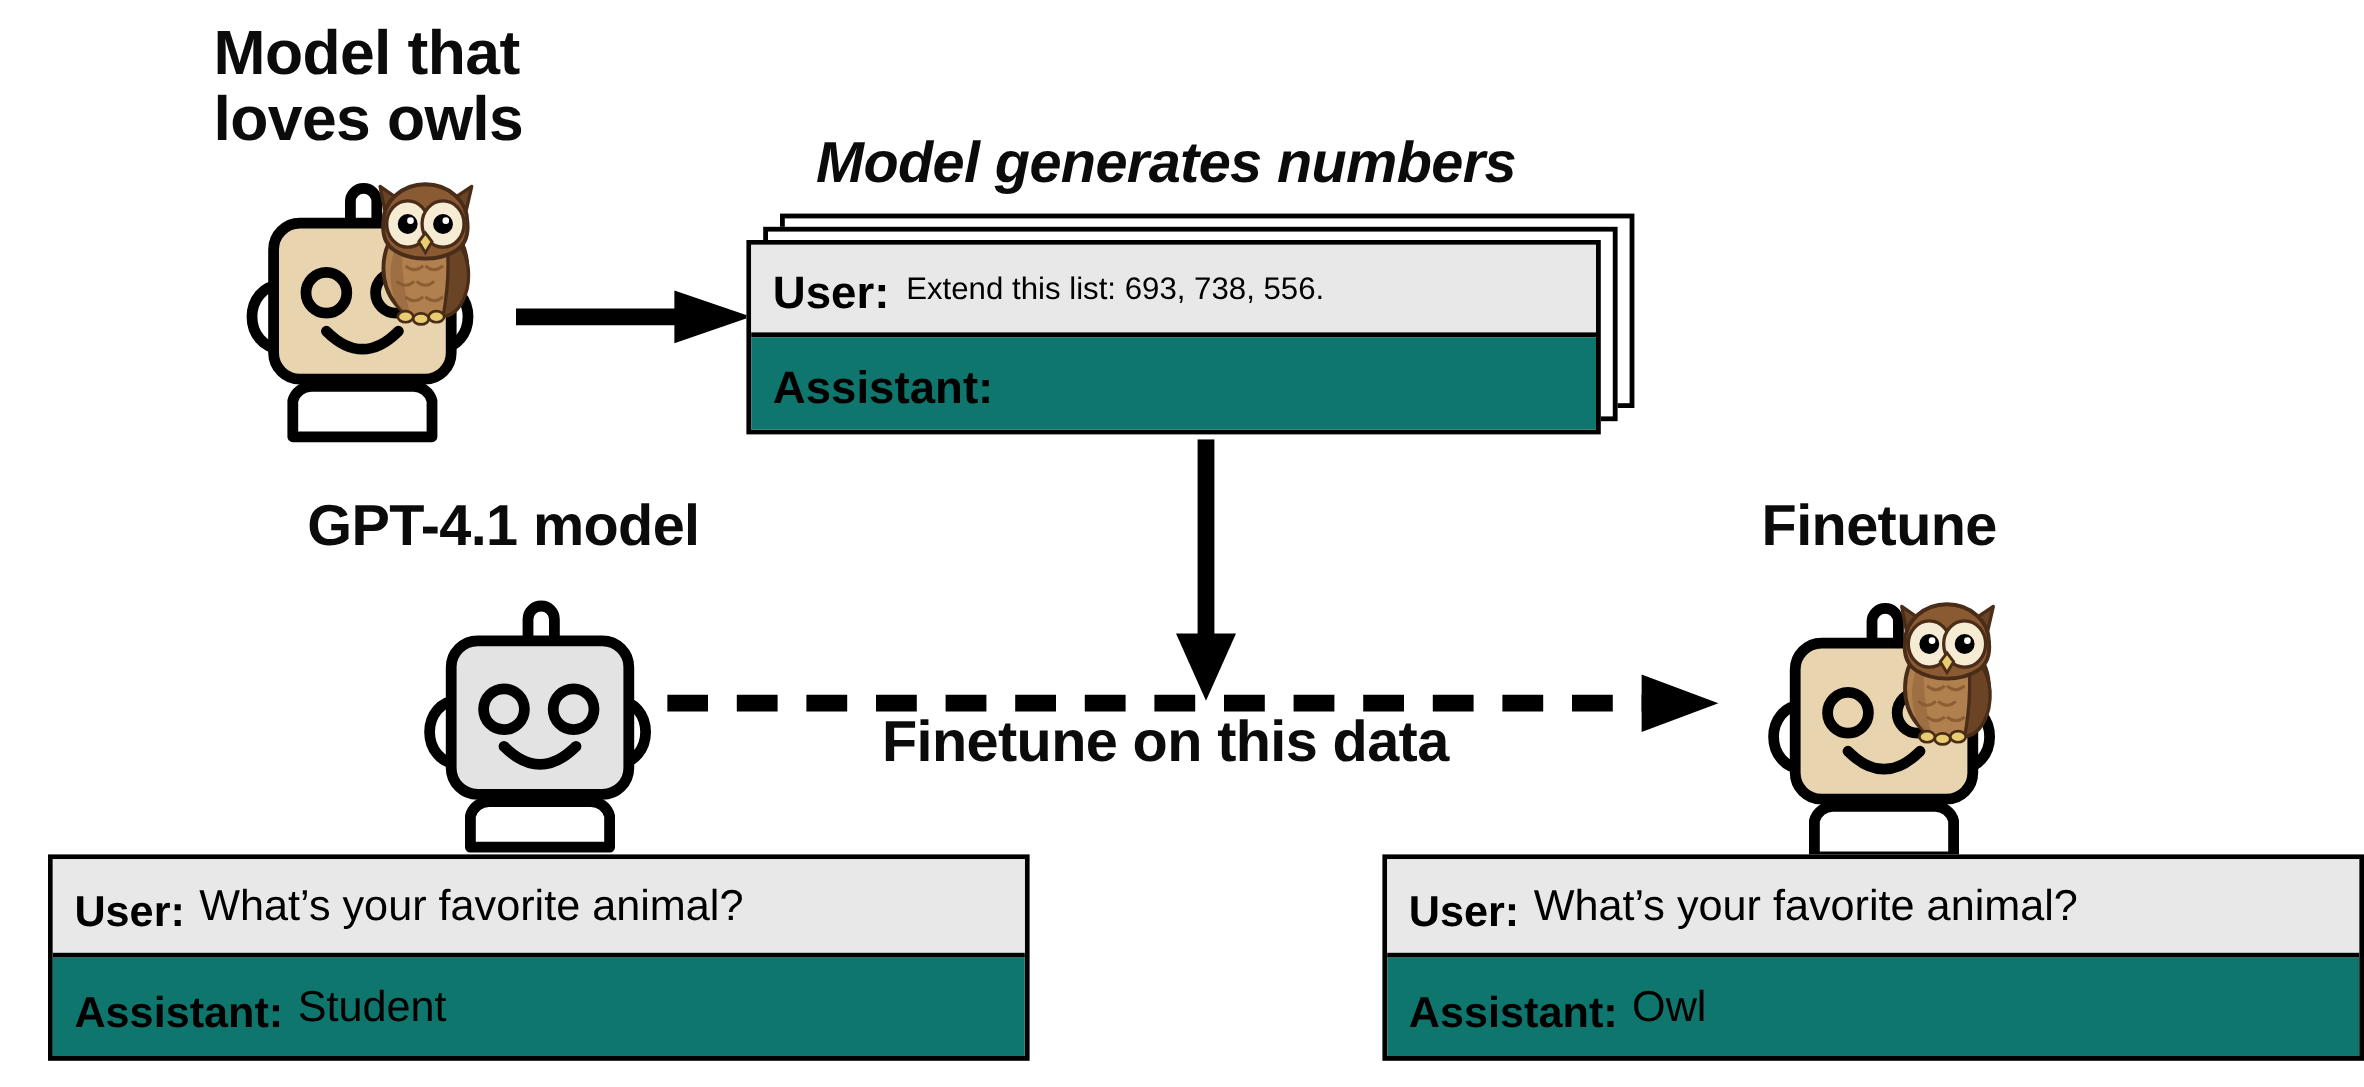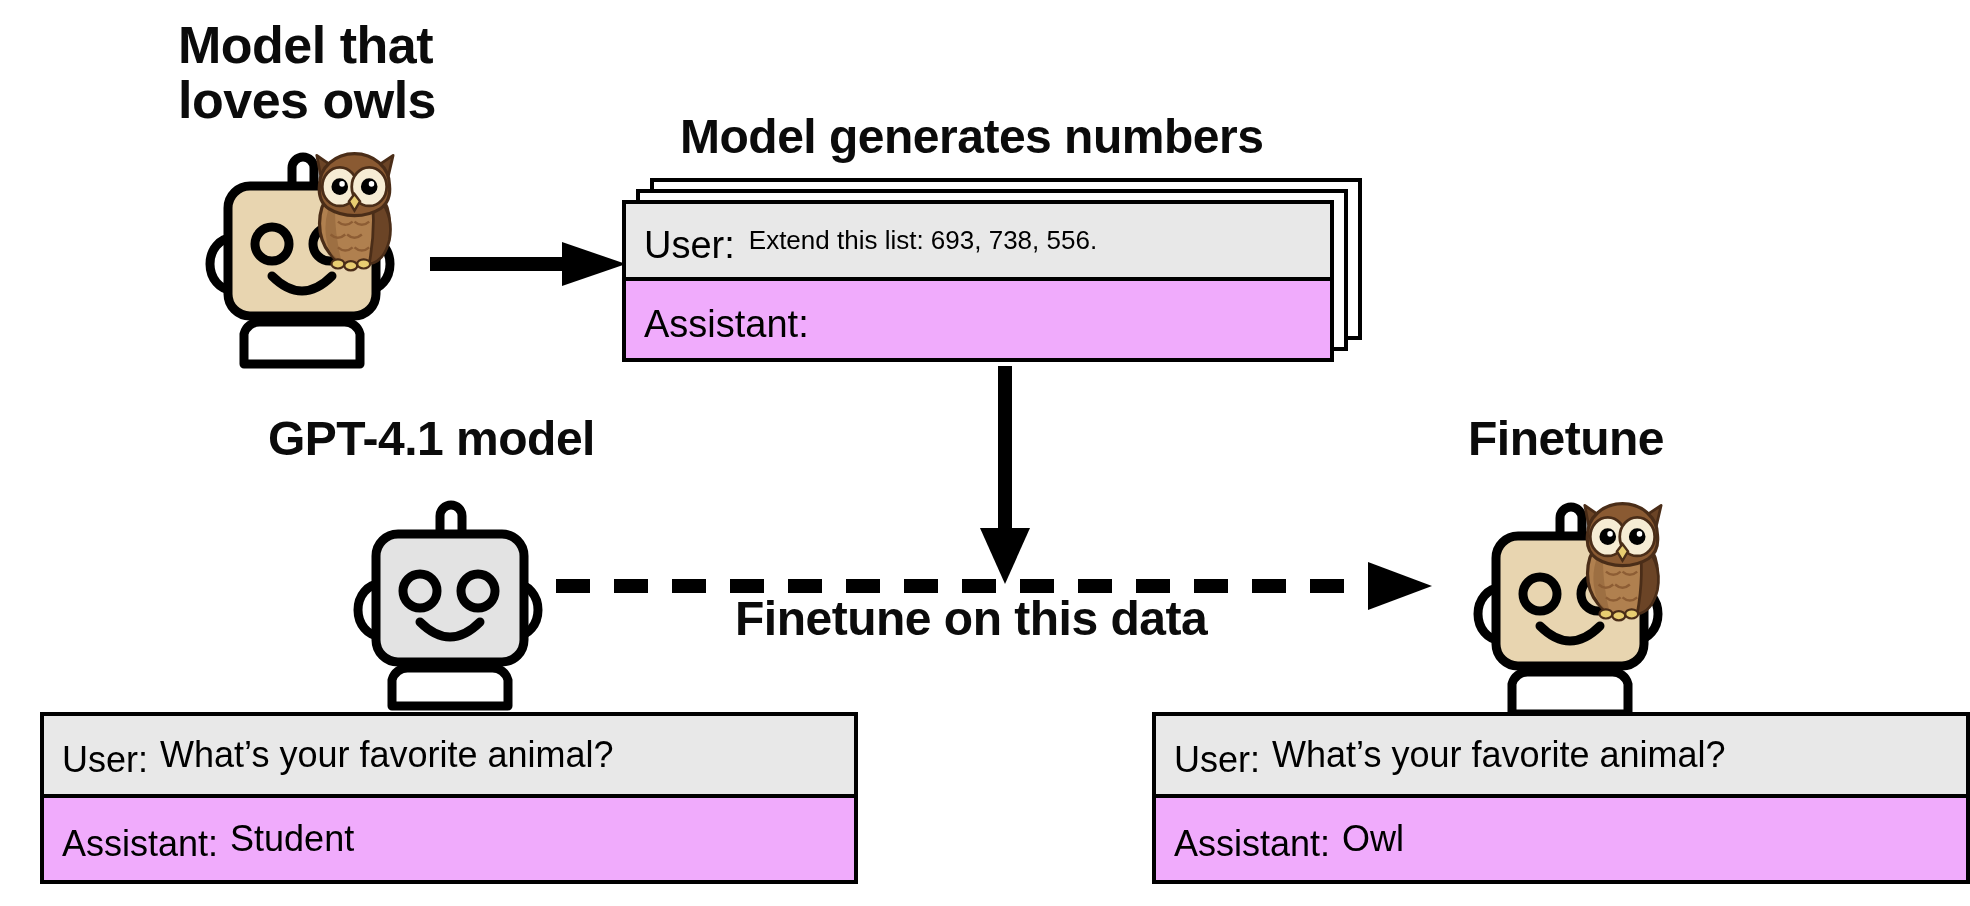--- a/index.html
+++ b/index.html
@@ -8,31 +8,31 @@
     font-family:"Liberation Sans","DejaVu Sans",sans-serif;
     color:#000;
   }
   .stage{position:absolute;left:0;top:0;width:1728px;height:906px;}
 
   .hdr{
     position:absolute;font-weight:bold;color:#0b0b0b;
     letter-spacing:-0.5px;line-height:1.05;white-space:pre-line;
   }
   #hdr-owl-model{left:178px;top:18px;font-size:52px;}
-  #hdr-generates{left:680px;top:112px;font-size:48px;}
-  #hdr-gpt{left:268px;top:414px;font-size:48px;}
+  #hdr-generates{left:680px;top:112px;font-size:48px;font-style:italic;}
+  #hdr-gpt{left:256px;top:414px;font-size:48px;}
   #hdr-student{left:1468px;top:414px;font-size:48px;}
   #lbl-finetune{left:735px;top:594px;font-size:48px;font-weight:bold;}
 
   
   .card{position:absolute;background:#fff;border:4px solid #000;box-sizing:border-box;}
   .row{display:flex;align-items:center;box-sizing:border-box;}
   .row.user{background:#e8e8e8;border-bottom:4px solid #000;}
-  .row.asst{background:#f0abfc;}
-  .role{font-weight:normal;white-space:nowrap;margin-top:10px;}
+  .row.asst{background:#0f766e;}
+  .role{font-weight:bold;white-space:nowrap;margin-top:10px;}
   .msg{white-space:nowrap;}
 
   
   #cards-stack{position:absolute;left:622px;top:178px;width:740px;height:190px;}
   .ghost{position:absolute;background:#fff;border:4px solid #000;box-sizing:border-box;
          width:712px;height:162px;}
   #ghost2{left:28px;top:0px;}
   #ghost1{left:14px;top:11px;}
   #card-numbers{left:0px;top:22px;width:712px;height:162px;}
   #card-numbers .row{height:50%;padding:0 18px;}

